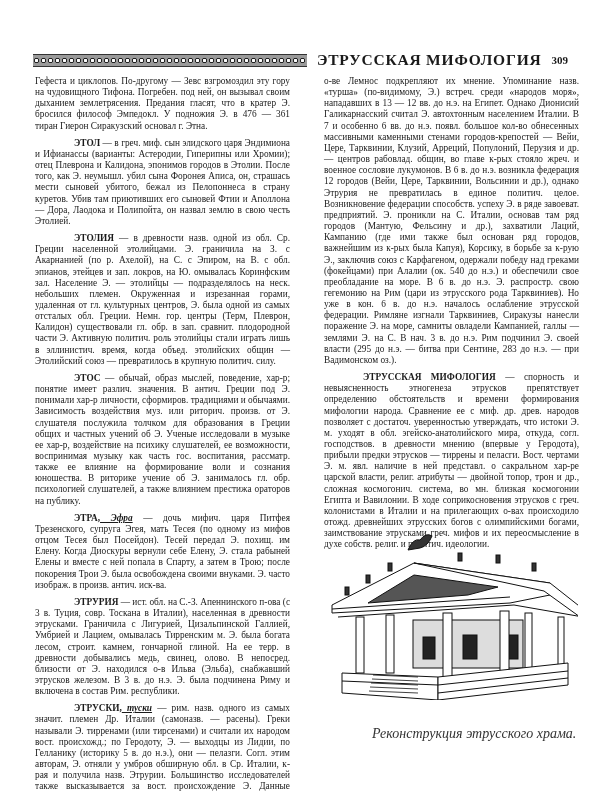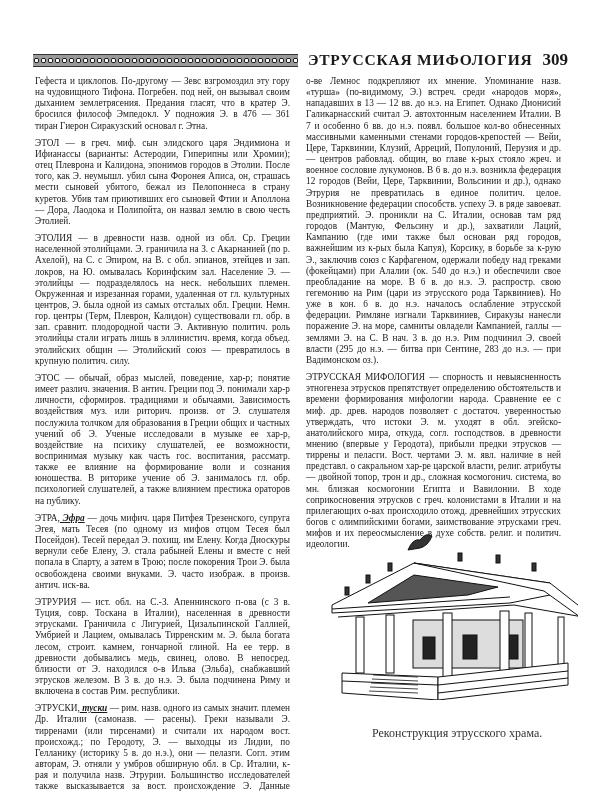--- a/index.html
+++ b/index.html
@@ -8,30 +8,30 @@
   .header { position:absolute; left:33px; top:52px; width:535px; height:16px;
             display:flex; align-items:center; }
   .meander { height:11px; flex:1; position:relative; margin-right:10px;
              background:#9a9a9a;
              background-image:
                radial-gradient(circle at 50% 50%, #ffffff 0 1.4px, transparent 1.6px),
                radial-gradient(circle at 50% 50%, #222 0 2.6px, transparent 2.9px);
              background-size:7px 11px, 7px 11px;
              border-top:1px solid #333; border-bottom:1px solid #333; }
   .running-title { font-weight:bold; font-size:15.5px; letter-spacing:0.8px; white-space:nowrap; }
-  .page-number { font-weight:bold; font-size:17px; margin-left:10px; }
+  .page-number { font-weight:bold; font-size:11px; margin-left:10px; }
   .col { position:absolute; top:76px; width:255px; font-size:9.3px; line-height:11.15px;
          text-align:justify; hyphens:auto; }
   .col.left { left:35px; }
-  .col.right { left:306px; }
+  .col.right { left:324px; }
   .col p { margin:0 0 6px 0; }
-  .hw { font-weight:normal; }
+  .hw { font-weight:bold;margin-left:39px; }
   .var { font-weight:bold; font-style:italic;text-decoration:underline; }
   .figure { position:absolute; left:318px; top:525px; width:260px; height:175px; }
-  .caption { position:absolute; left:372px; top:726px; font-size:12px; color:#333; }
+  .caption { position:absolute; left:372px; top:726px; font-style:italic; font-size:14px; color:#333; }
 </style>
 </head>
 <body>
 
 <div class="header">
   <div class="meander"></div>
   <span class="running-title">ЭТРУССКАЯ МИФОЛОГИЯ</span>
   <span class="page-number">309</span>
 </div>
 

